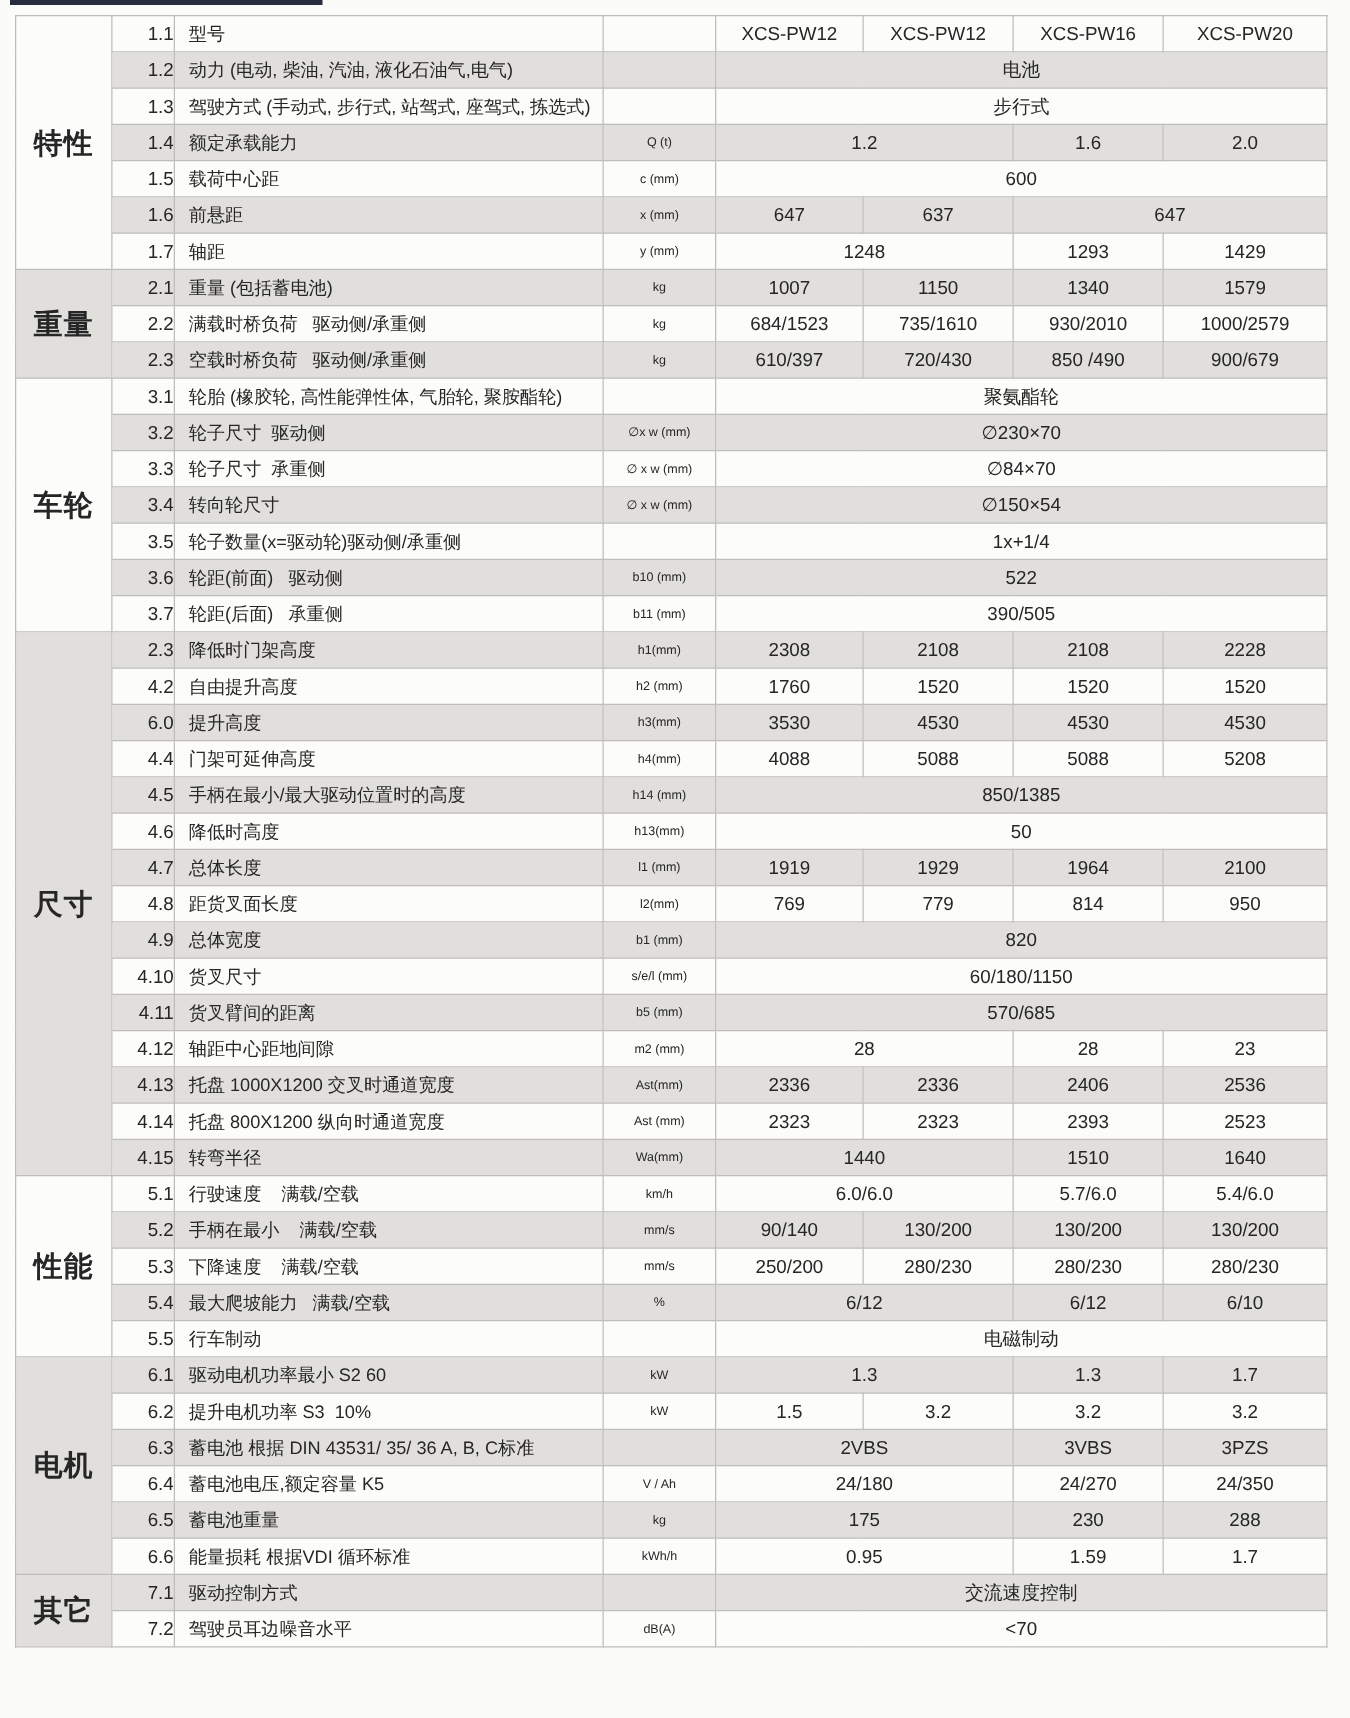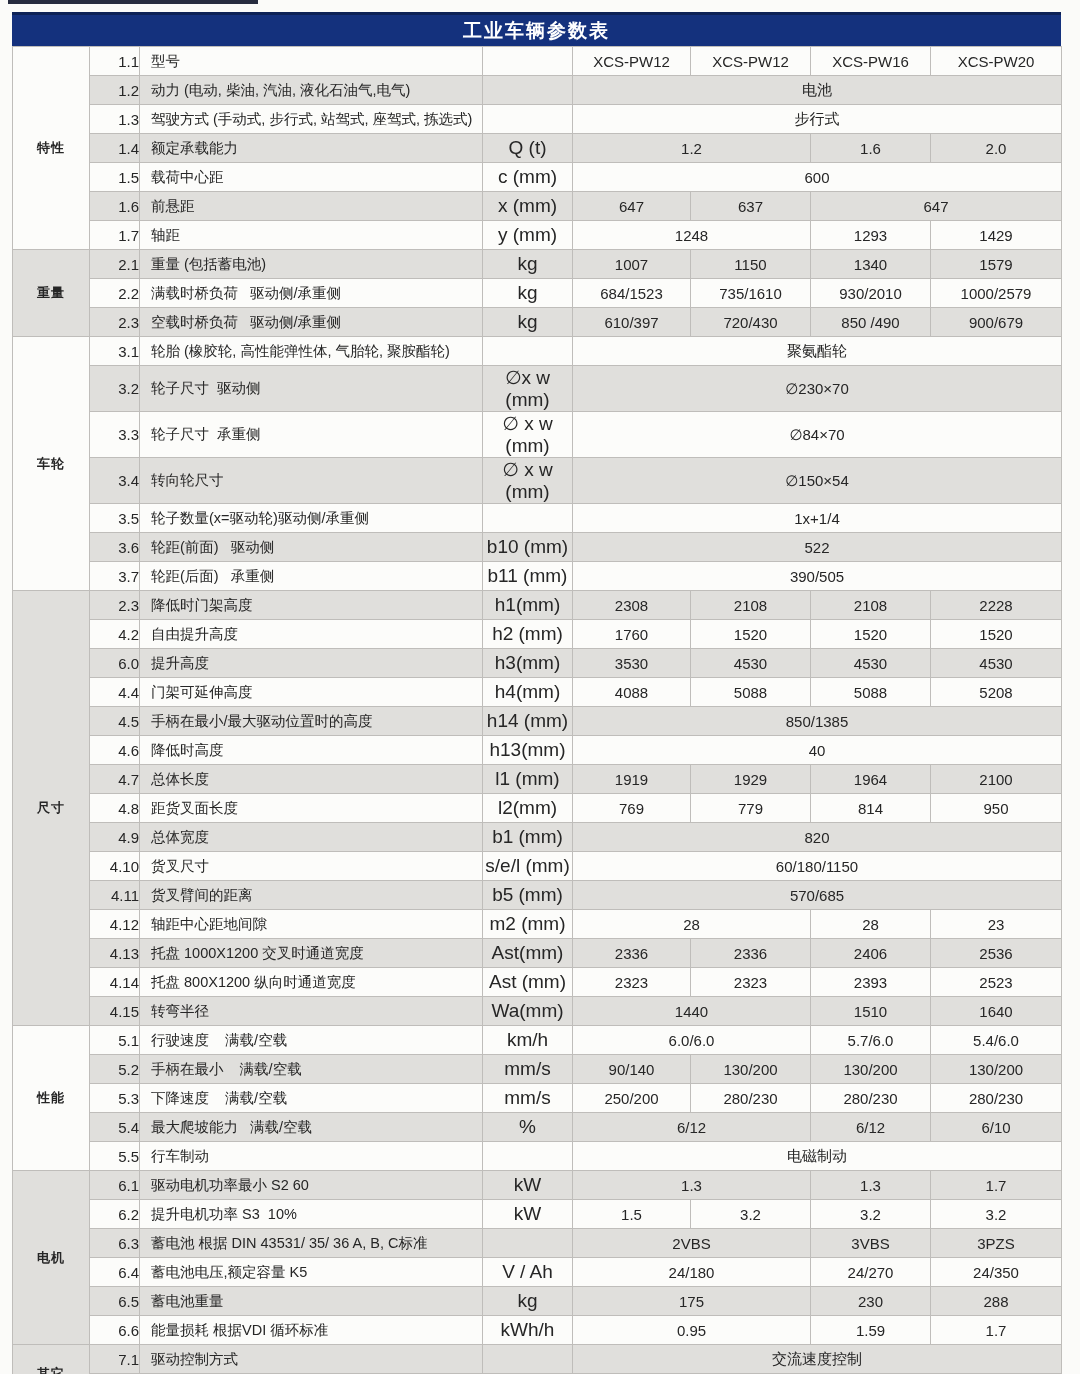--- a/index.html
+++ b/index.html
@@ -28,31 +28,30 @@
   table.spec{border-collapse:collapse;table-layout:fixed;width:100%;}
   table.spec td{
     border:1px solid var(--grid);
     height:28px;padding:0;overflow:hidden;
     font-size:15px;text-align:center;vertical-align:middle;
     background:var(--row-bg);
     color:var(--ink);
   }
   table.spec td.param{text-align:left;padding-left:11px;font-size:14.5px;white-space:pre;}
   table.spec td.no{font-size:15px;text-align:right;}
-  table.spec td.unit{font-size:19px;}
+  table.spec td.unit{font-size:10px;}
   table.spec tr.stripe td{background:var(--stripe);}
-  table.spec td.cat{font-size:13px;font-weight:bold;background:var(--row-bg);letter-spacing:1px;}
+  table.spec td.cat{font-size:23px;font-weight:bold;background:var(--row-bg);letter-spacing:1px;}
 </style>
 </head>
 <body>
 
 <div class="page">
   <div class="artifact"></div>
   <div class="sheet">
-    <div class="title-bar">工业车辆参数表</div>
     <table class="spec">
       <colgroup>
         <col style="width:77px">
           <col style="width:50px">
           <col style="width:343px">
           <col style="width:90px">
         <col style="width:118px">
           <col style="width:120px">
           <col style="width:120px">
           <col style="width:131px">
@@ -221,21 +220,21 @@
           <tr class="stripe">
             <td class="no">4.5</td>
             <td class="param">手柄在最小/最大驱动位置时的高度</td>
             <td class="unit">h14 (mm)</td>
             <td class="val" colspan="4">850/1385</td>
           </tr>
           <tr>
             <td class="no">4.6</td>
             <td class="param">降低时高度</td>
             <td class="unit">h13(mm)</td>
-            <td class="val" colspan="4">40</td>
+            <td class="val" colspan="4">50</td>
           </tr>
           <tr class="stripe">
             <td class="no">4.7</td>
             <td class="param">总体长度</td>
             <td class="unit">l1 (mm)</td>
             <td class="val">1919</td>
             <td class="val">1929</td>
             <td class="val">1964</td>
             <td class="val">2100</td>
           </tr>

